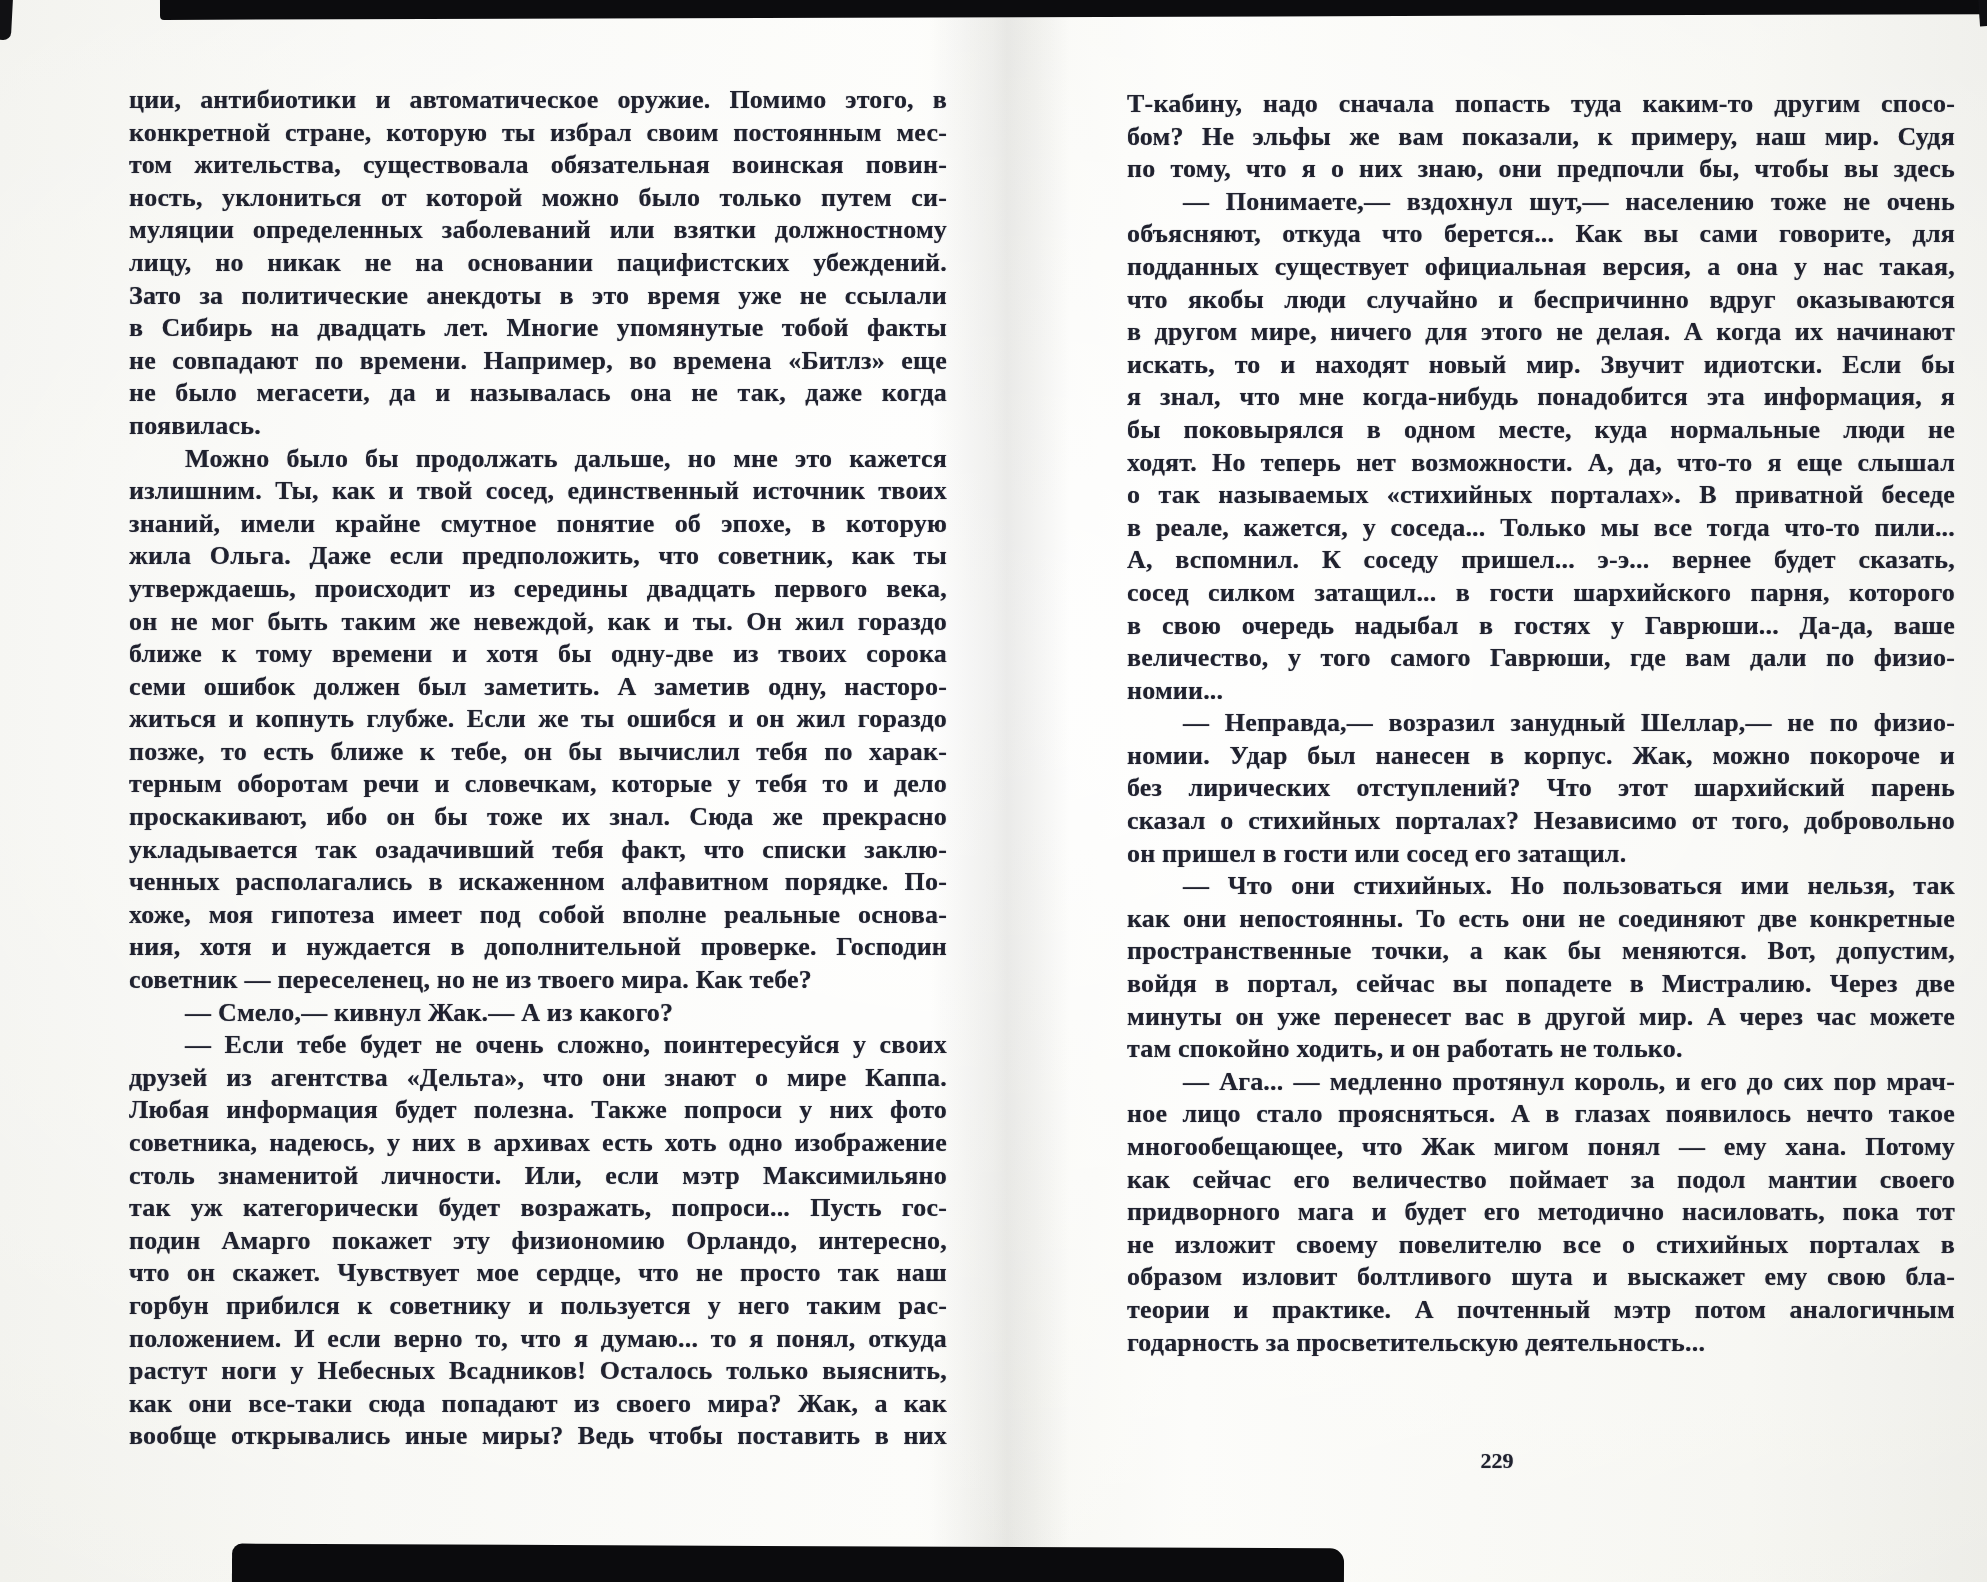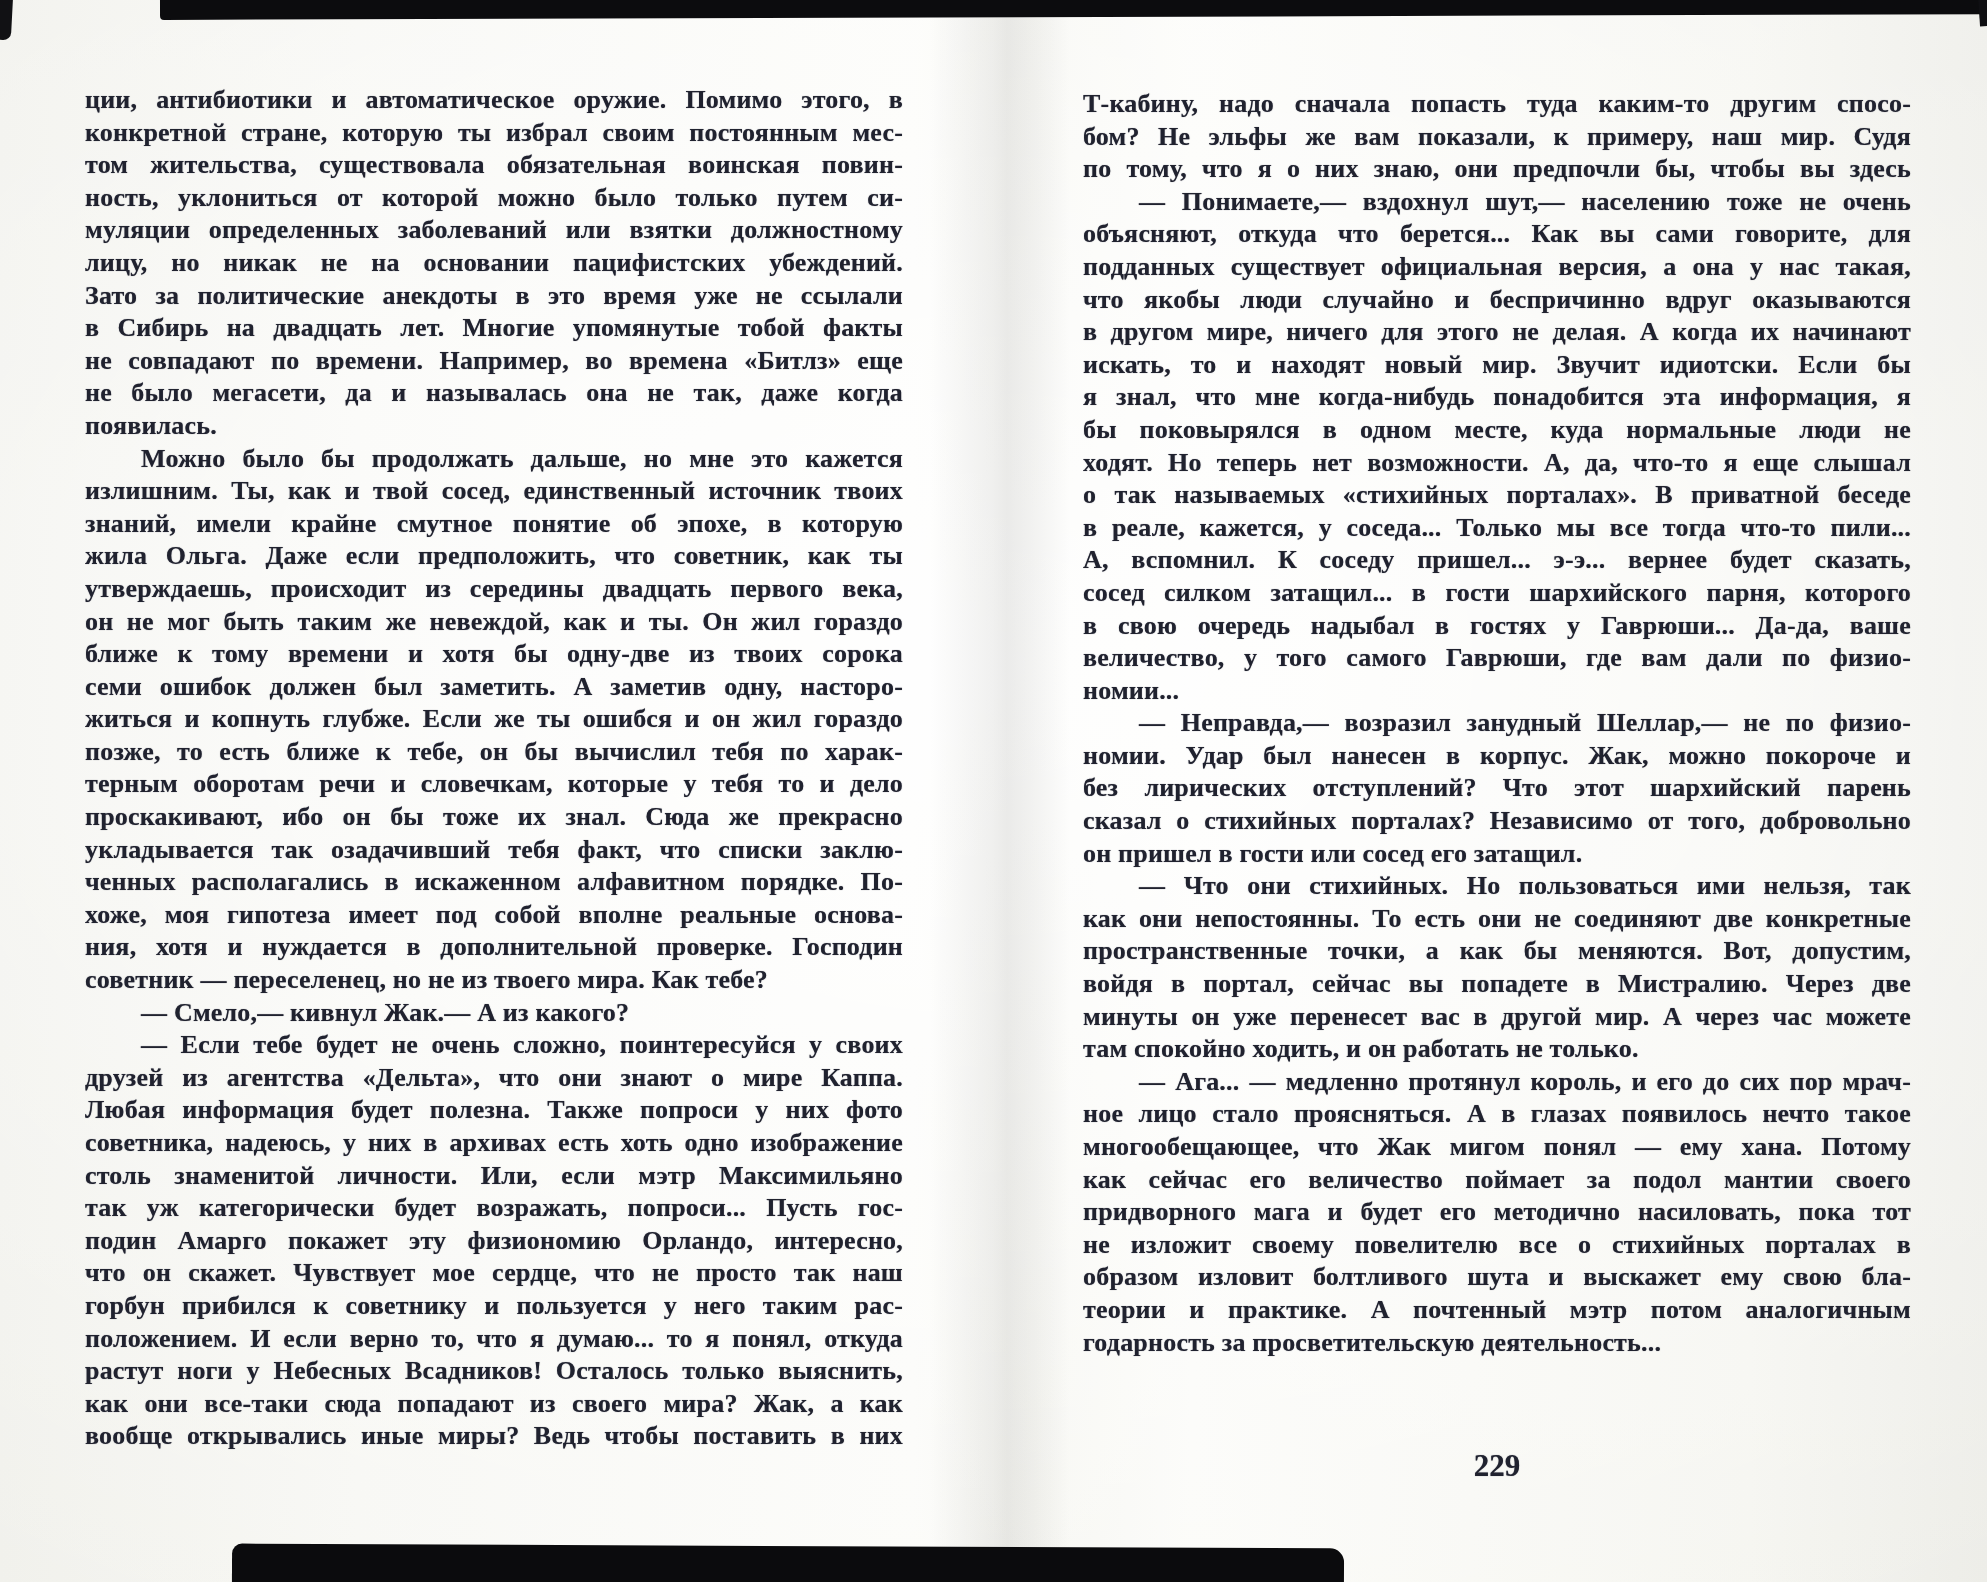--- a/index.html
+++ b/index.html
@@ -68,20 +68,21 @@
     transform: rotate(-4deg);
   }
 
   .page-text {
     position: absolute;
     color: var(--ink, #20222f);
     font-size: 26px;
     font-weight: 700;
     letter-spacing: 0.2px;
     text-shadow: 0 0 1px rgba(28,30,48,0.55);
+    margin-left: 44px;
   }
   .page-text .line {
     height: 32.6px;
     line-height: 32.6px;
     text-align: justify;
     text-align-last: justify;
     overflow: hidden;
     white-space: nowrap;
   }
   .page-text .line.pend {
@@ -89,21 +90,21 @@
   }
   .page-text .line.indent {
     padding-left: 56px;
   }
   #left-text  { left: 85px;  top: 84px;  width: 818px; }
   #right-text { left: 1083px; top: 88px; width: 828px; }
 
   .page-number {
     position: absolute;
     color: var(--ink, #20222f);
-    font-size: 31px;
+    font-size: 22px;
     font-weight: 700;
     text-align: center;
     text-shadow: 0 0 1px rgba(28,30,48,0.5);
   }
   #page-number-left  { left: 85px;   top: 1558px; width: 818px; }
   #page-number-right { left: 1083px; top: 1448px; width: 828px; }
 </style>
 </head>
 <body>
 

